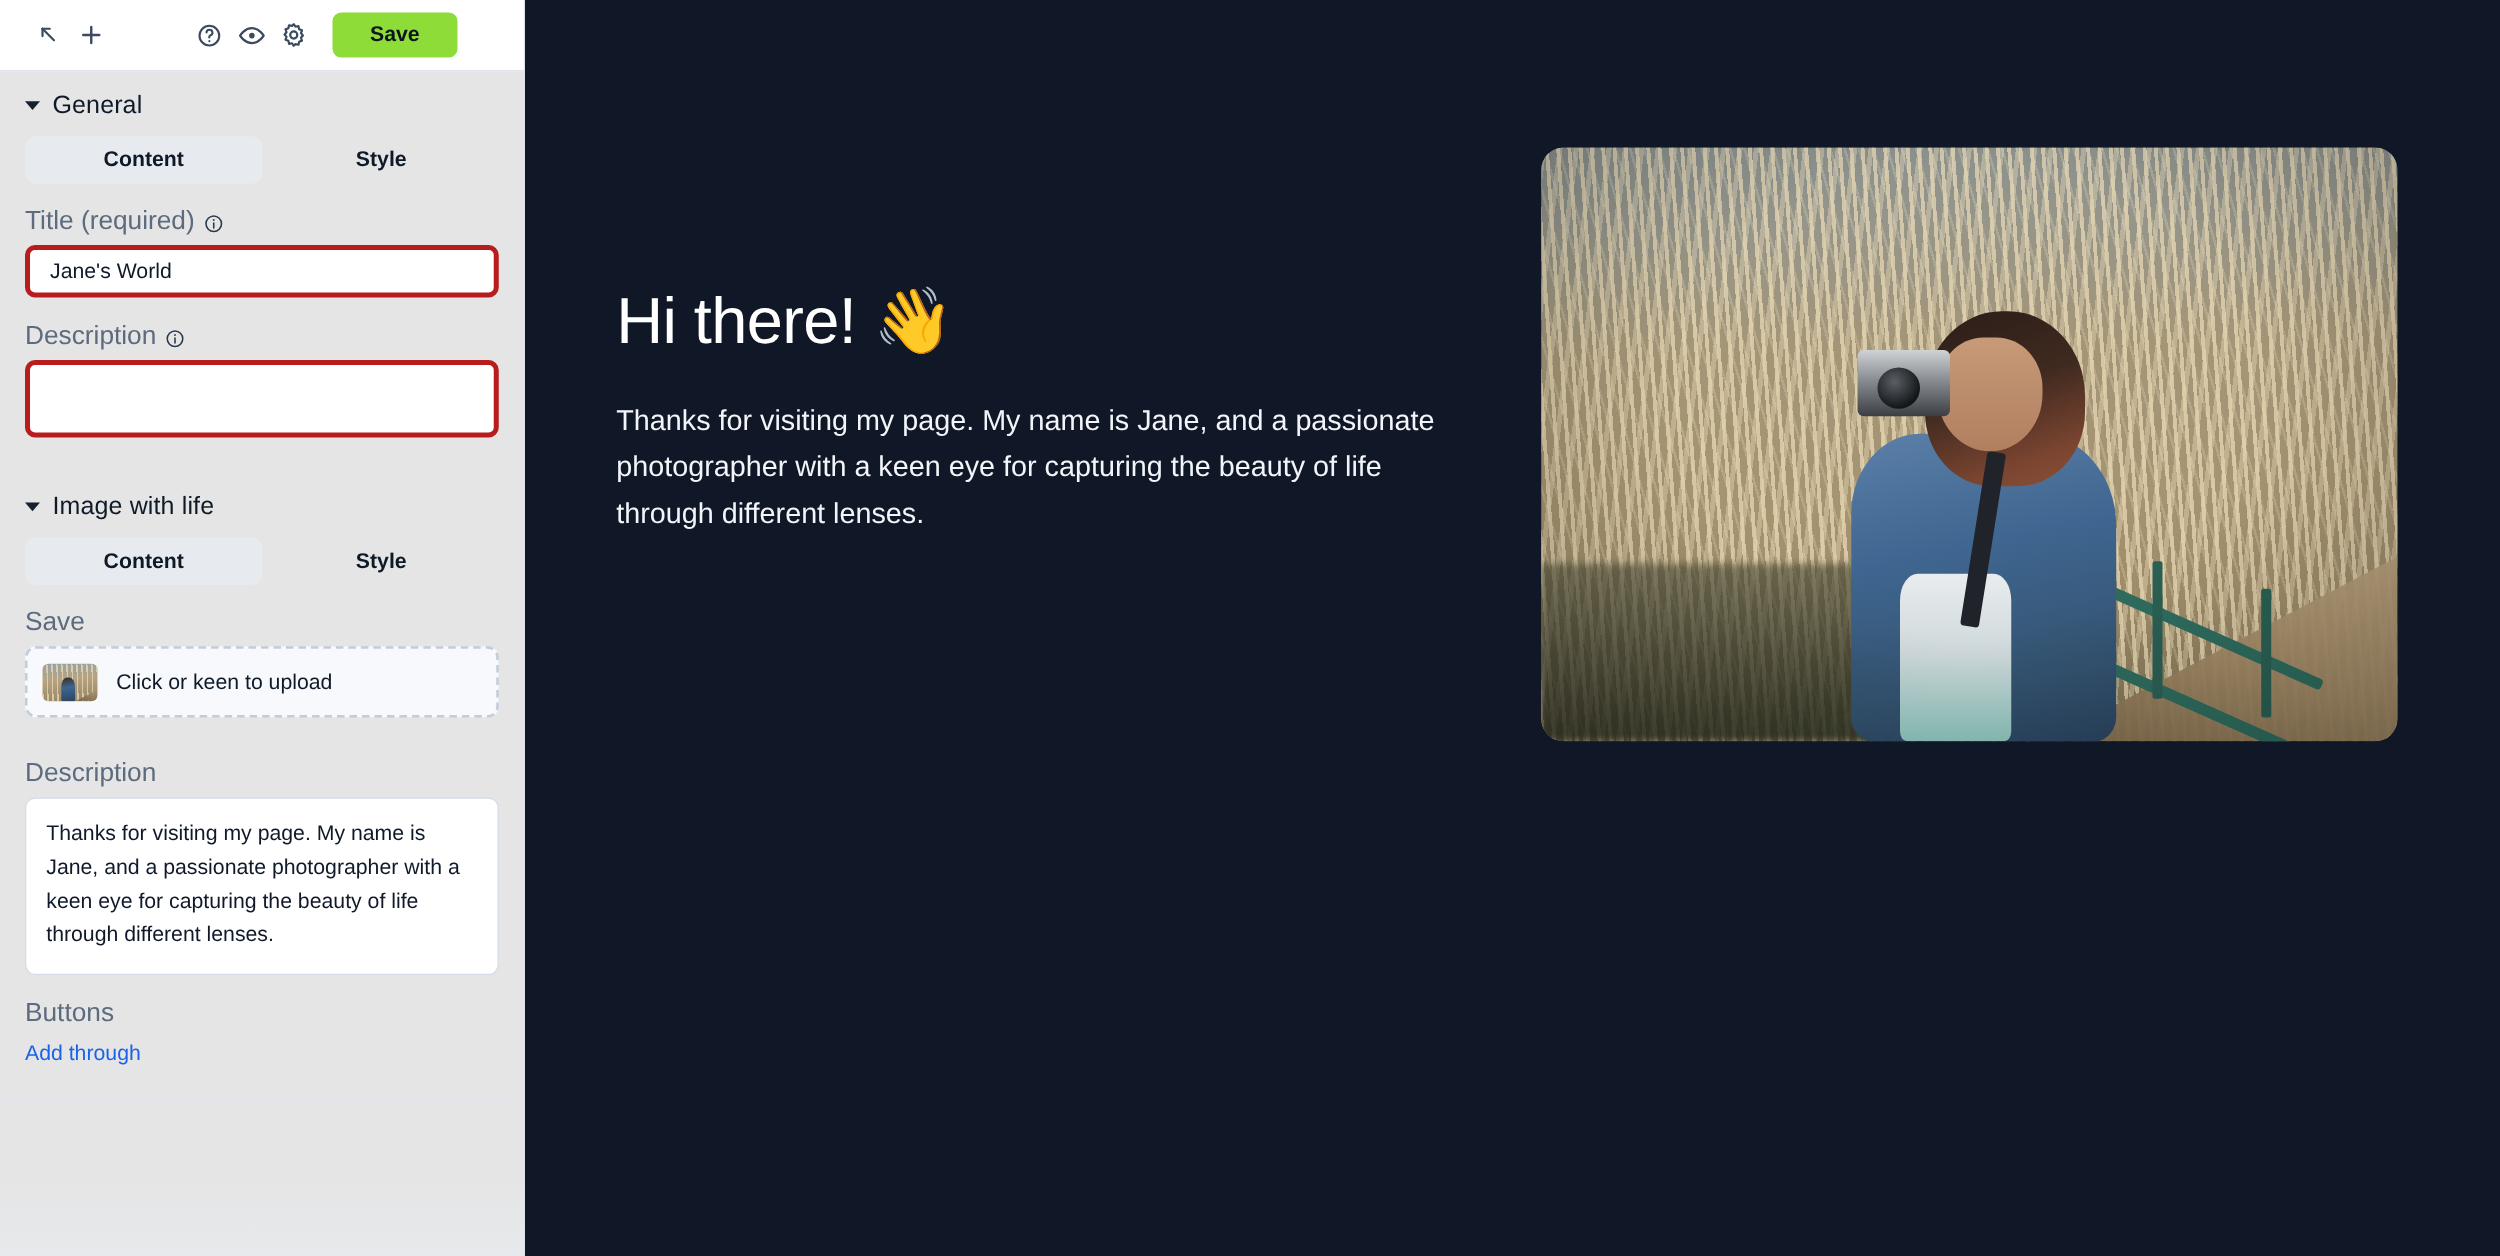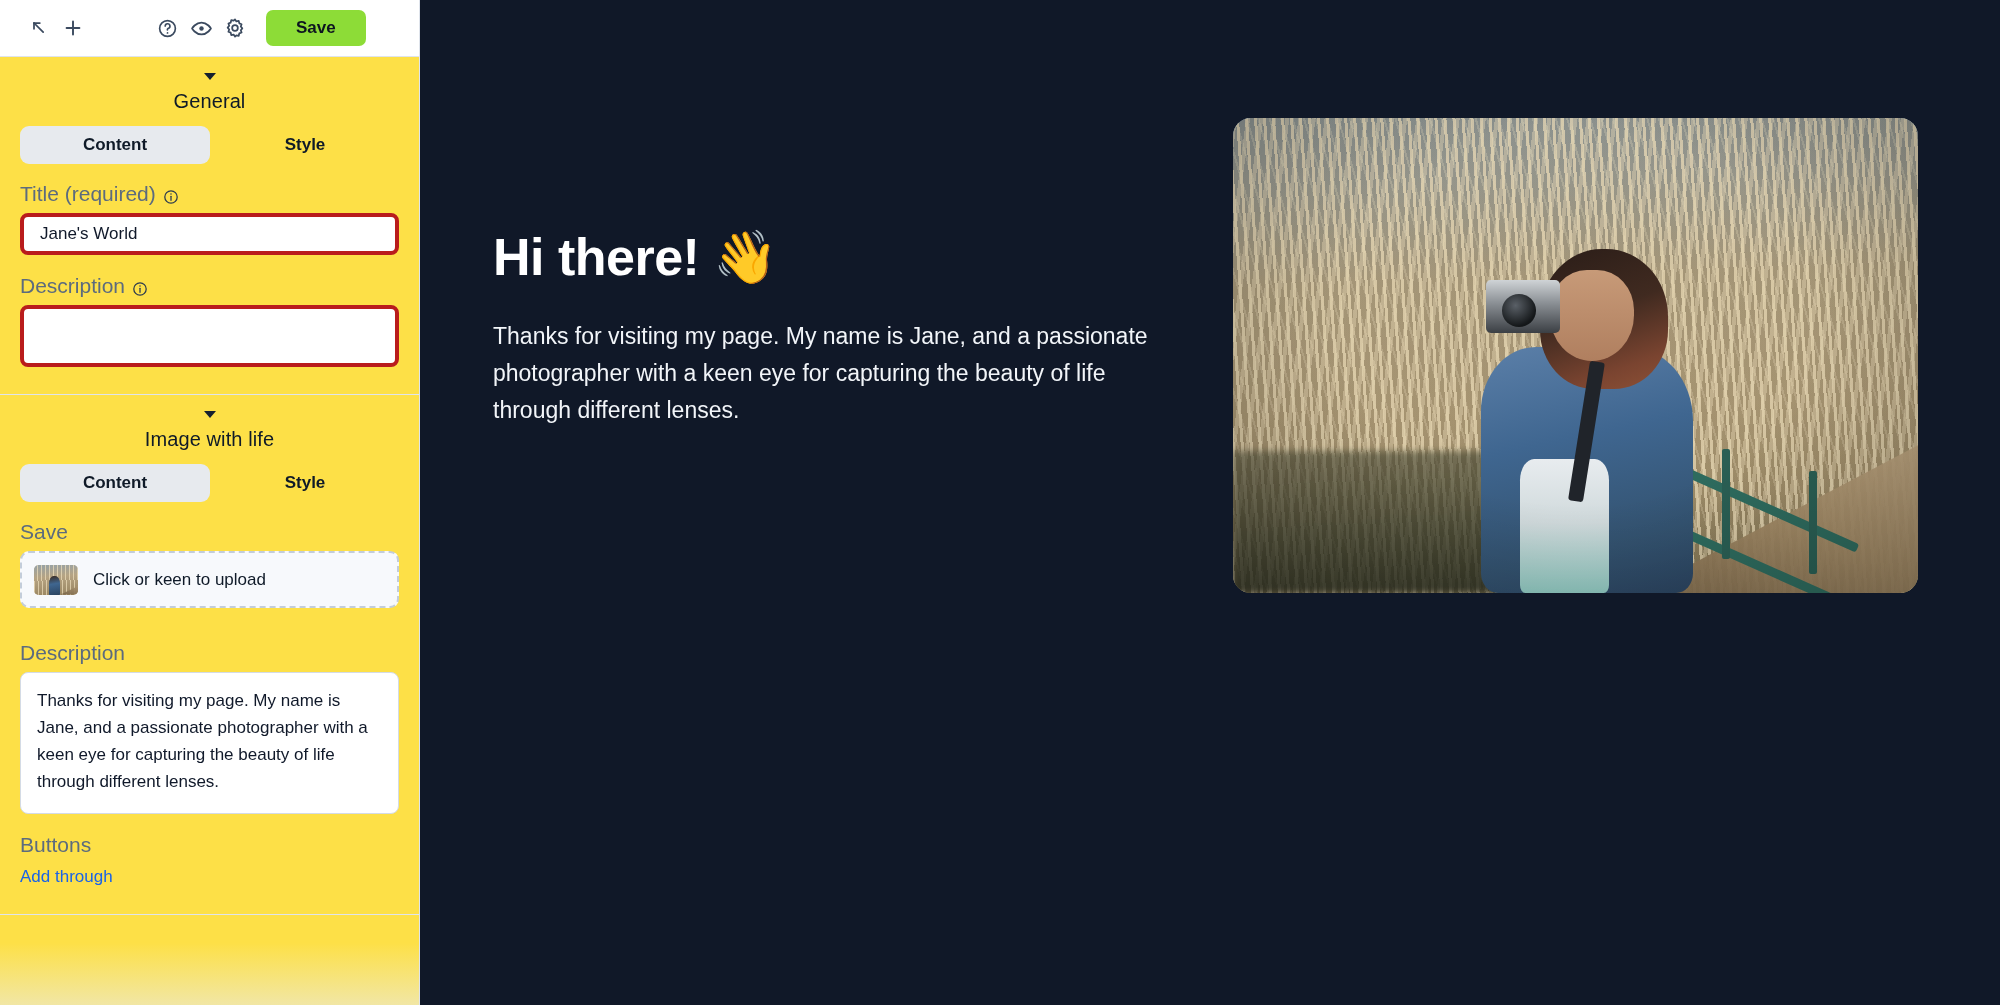--- a/index.html
+++ b/index.html
@@ -7,21 +7,21 @@
     width: 2000px; height: 1005px;
     font-family: "Liberation Sans", sans-serif;
     overflow: hidden;
     background: #ffffff;
   }
   .app { display: flex; width: 2000px; height: 1005px; }
 
   
   .panel {
     width: 420px; height: 1005px;
-    background: #fde047;
+    background: #e5e5e5;
     position: relative;
     display: flex; flex-direction: column;
     border-right: 1px solid #dfe4ec;
     flex: 0 0 420px;
   }
   .toolbar {
     height: 57px; flex: 0 0 57px;
     display: flex; align-items: center;
     padding: 0 14px 0 22px;
     border-bottom: 1px solid #dfe4ec;
@@ -44,21 +44,21 @@
     font-family: "Liberation Sans", sans-serif;
     cursor: pointer;
     display: flex; align-items: center; justify-content: center;
   }
 
   .panel-scroll { flex: 1 1 auto; overflow: hidden; position: relative; }
 
   .section { padding: 16px 20px 22px 20px; border-bottom: 1px solid #dfe4ec; }
   .section-head {
     display: flex; align-items: center; gap: 10px;
-    cursor: pointer; margin-bottom: 13px; flex-direction: column;
+    cursor: pointer; margin-bottom: 13px;
   }
   .caret {
     width: 0; height: 0;
     border-left: 6px solid transparent;
     border-right: 6px solid transparent;
     border-top: 7px solid #16202e;
   }
   .section-title {
     font-size: 20px; font-weight: 400; color: #0f1a28;
     letter-spacing: .1px;
@@ -137,21 +137,21 @@
     position: relative;
     display: flex; align-items: flex-start;
   }
   .hero {
     display: flex; width: 100%;
     padding: 118px 0 0 73px;
     gap: 40px;
   }
   .hero-text { width: 690px; padding-top: 110px; }
   .hero-title {
-    font-size: 52px; font-weight: 700; color: #ffffff;
+    font-size: 52px; font-weight: 400; color: #ffffff;
     line-height: 1.15; letter-spacing: -.5px;
     margin-bottom: 30px;
     display: flex; align-items: center; gap: 14px;
   }
   .hero-body {
     font-size: 23px; line-height: 37px; color: #f2f5f9;
     font-weight: 400;
   }
   .hero-img-wrap {
     width: 685px; height: 475px;

